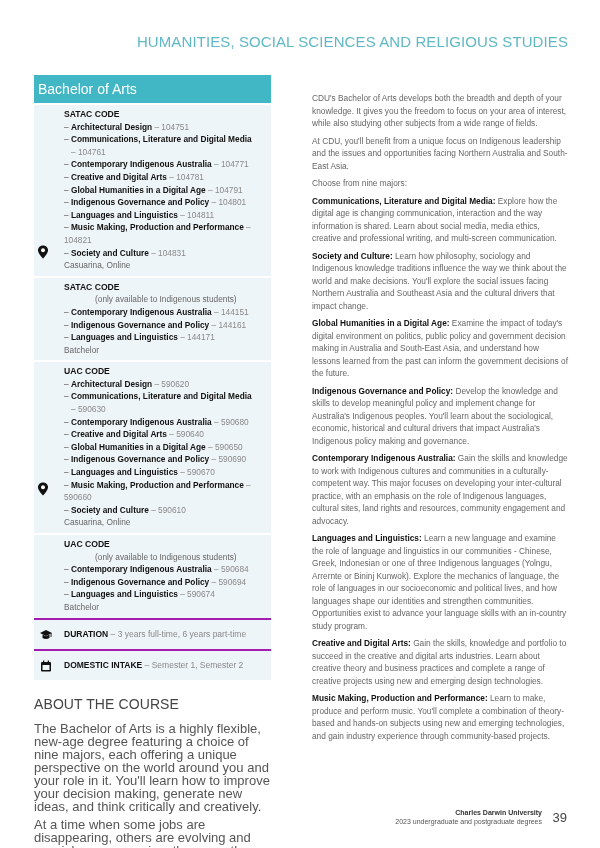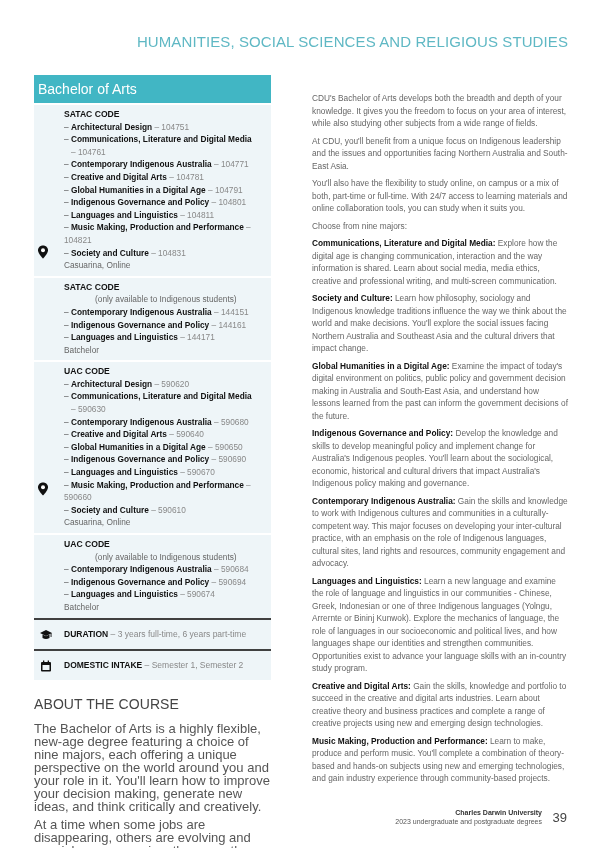--- a/index.html
+++ b/index.html
@@ -20,21 +20,21 @@
   .panel-block + .panel-block { border-top: 2px solid #fff; }
   .pin { position: absolute; left: 3px; width: 12px; height: 14px; }
   .hdr { font-weight: bold; color: #111; font-size: 8.6px; }
   .sub { color: #666; margin-left: 31px; }
   .item { color: #888; }
   .item .dash { color: #555; }
   .item b { color: #111; }
   .item .ind { padding-left: 7px; display: block; }
   .loc { color: #666; }
   .info-row {
-    background: #eef5f8; border-top: 2px solid #404040; height: 29px; display: flex; align-items: center;
+    background: #eef5f8; border-top: 2px solid #a21caf; height: 29px; display: flex; align-items: center;
     font-size: 8.5px; color: #888; position: relative; padding-left: 30px;
   }
   .info-row b { color: #111; }
   .info-row .ic { position: absolute; left: 6px; top: 9px; width: 12px; height: 12px; }
   .about-head { font-size: 14px; color: #444; margin-top: 16px; letter-spacing: 0.1px; }
   .about p { margin: 0; font-size: 13px; line-height: 13.1px; color: #555; }
   .about p + p { margin-top: 5px; }
   .about .first { margin-top: 10px; }
   .right-col { position: absolute; left: 312px; top: 92px; width: 256px; }
   .right-col p { margin: 0 0 5px 0; font-size: 8.3px; line-height: 12.5px; color: #666; }
@@ -122,21 +122,20 @@
   <div class="about">
     <div class="about-head">ABOUT THE COURSE</div>
     <p class="first">The Bachelor of Arts is a highly flexible, new-age degree featuring a choice of nine majors, each offering a unique perspective on the world around you and your role in it. You'll learn how to improve your decision making, generate new ideas, and think critically and creatively.</p>
     <p>At a time when some jobs are disappearing, others are evolving and new jobs are emerging, these are the transferable skills that will future proof your career.</p>
   </div>
 </div>
 
 <div class="right-col">
   <p>CDU's Bachelor of Arts develops both the breadth and depth of your knowledge. It gives you the freedom to focus on your area of interest, while also studying other subjects from a wide range of fields.</p>
   <p>At CDU, you'll benefit from a unique focus on Indigenous leadership and the issues and opportunities facing Northern Australia and South-East Asia.</p>
-  <p>You'll also have the flexibility to study online, on campus or a mix of both, part-time or full-time. With 24/7 access to learning materials and online collaboration tools, you can study when it suits you.</p>
   <p>Choose from nine majors:</p>
   <div id="majors-list">
       <p><b>Communications, Literature and Digital Media:</b> <span>Explore how the digital age is changing communication, interaction and the way information is shared. Learn about social media, media ethics, creative and professional writing, and multi-screen communication.</span></p>
       <p><b>Society and Culture:</b> <span>Learn how philosophy, sociology and Indigenous knowledge traditions influence the way we think about the world and make decisions. You'll explore the social issues facing Northern Australia and Southeast Asia and the cultural drivers that impact change.</span></p>
       <p><b>Global Humanities in a Digital Age:</b> <span>Examine the impact of today's digital environment on politics, public policy and government decision making in Australia and South-East Asia, and understand how lessons learned from the past can inform the government decisions of the future.</span></p>
       <p><b>Indigenous Governance and Policy:</b> <span>Develop the knowledge and skills to develop meaningful policy and implement change for Australia's Indigenous peoples. You'll learn about the sociological, economic, historical and cultural drivers that impact Australia's Indigenous policy making and governance.</span></p>
       <p><b>Contemporary Indigenous Australia:</b> <span>Gain the skills and knowledge to work with Indigenous cultures and communities in a culturally-competent way. This major focuses on developing your inter-cultural practice, with an emphasis on the role of Indigenous languages, cultural sites, land rights and resources, community engagement and advocacy.</span></p>
       <p><b>Languages and Linguistics:</b> <span>Learn a new language and examine the role of language and linguistics in our communities - Chinese, Greek, Indonesian or one of three Indigenous languages (Yolngu, Arrernte or Bininj Kunwok). Explore the mechanics of language, the role of languages in our socioeconomic and political lives, and how languages shape our identities and strengthen communities. Opportunities exist to advance your language skills with an in-country study program.</span></p>
       <p><b>Creative and Digital Arts:</b> <span>Gain the skills, knowledge and portfolio to succeed in the creative and digital arts industries. Learn about creative theory and business practices and complete a range of creative projects using new and emerging design technologies.</span></p>
       <p><b>Music Making, Production and Performance:</b> <span>Learn to make, produce and perform music. You'll complete a combination of theory-based and hands-on subjects using new and emerging technologies, and gain industry experience through community-based projects.</span></p>

